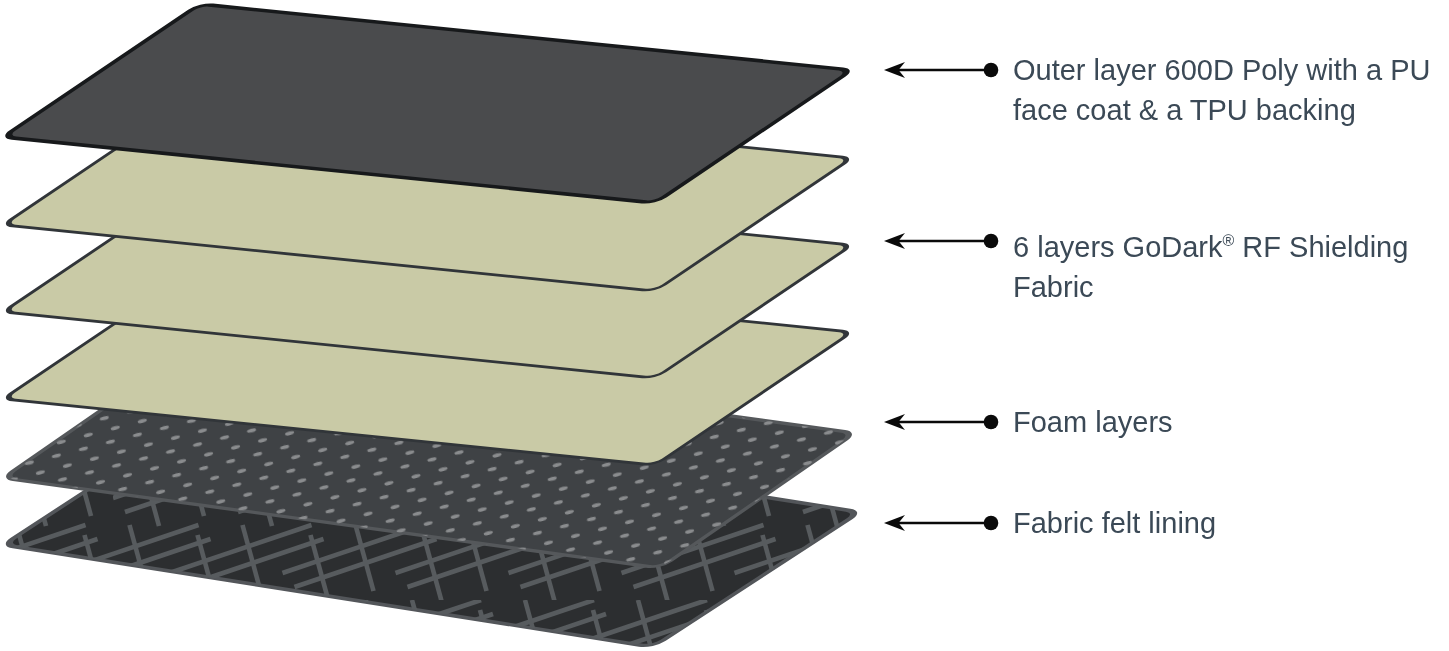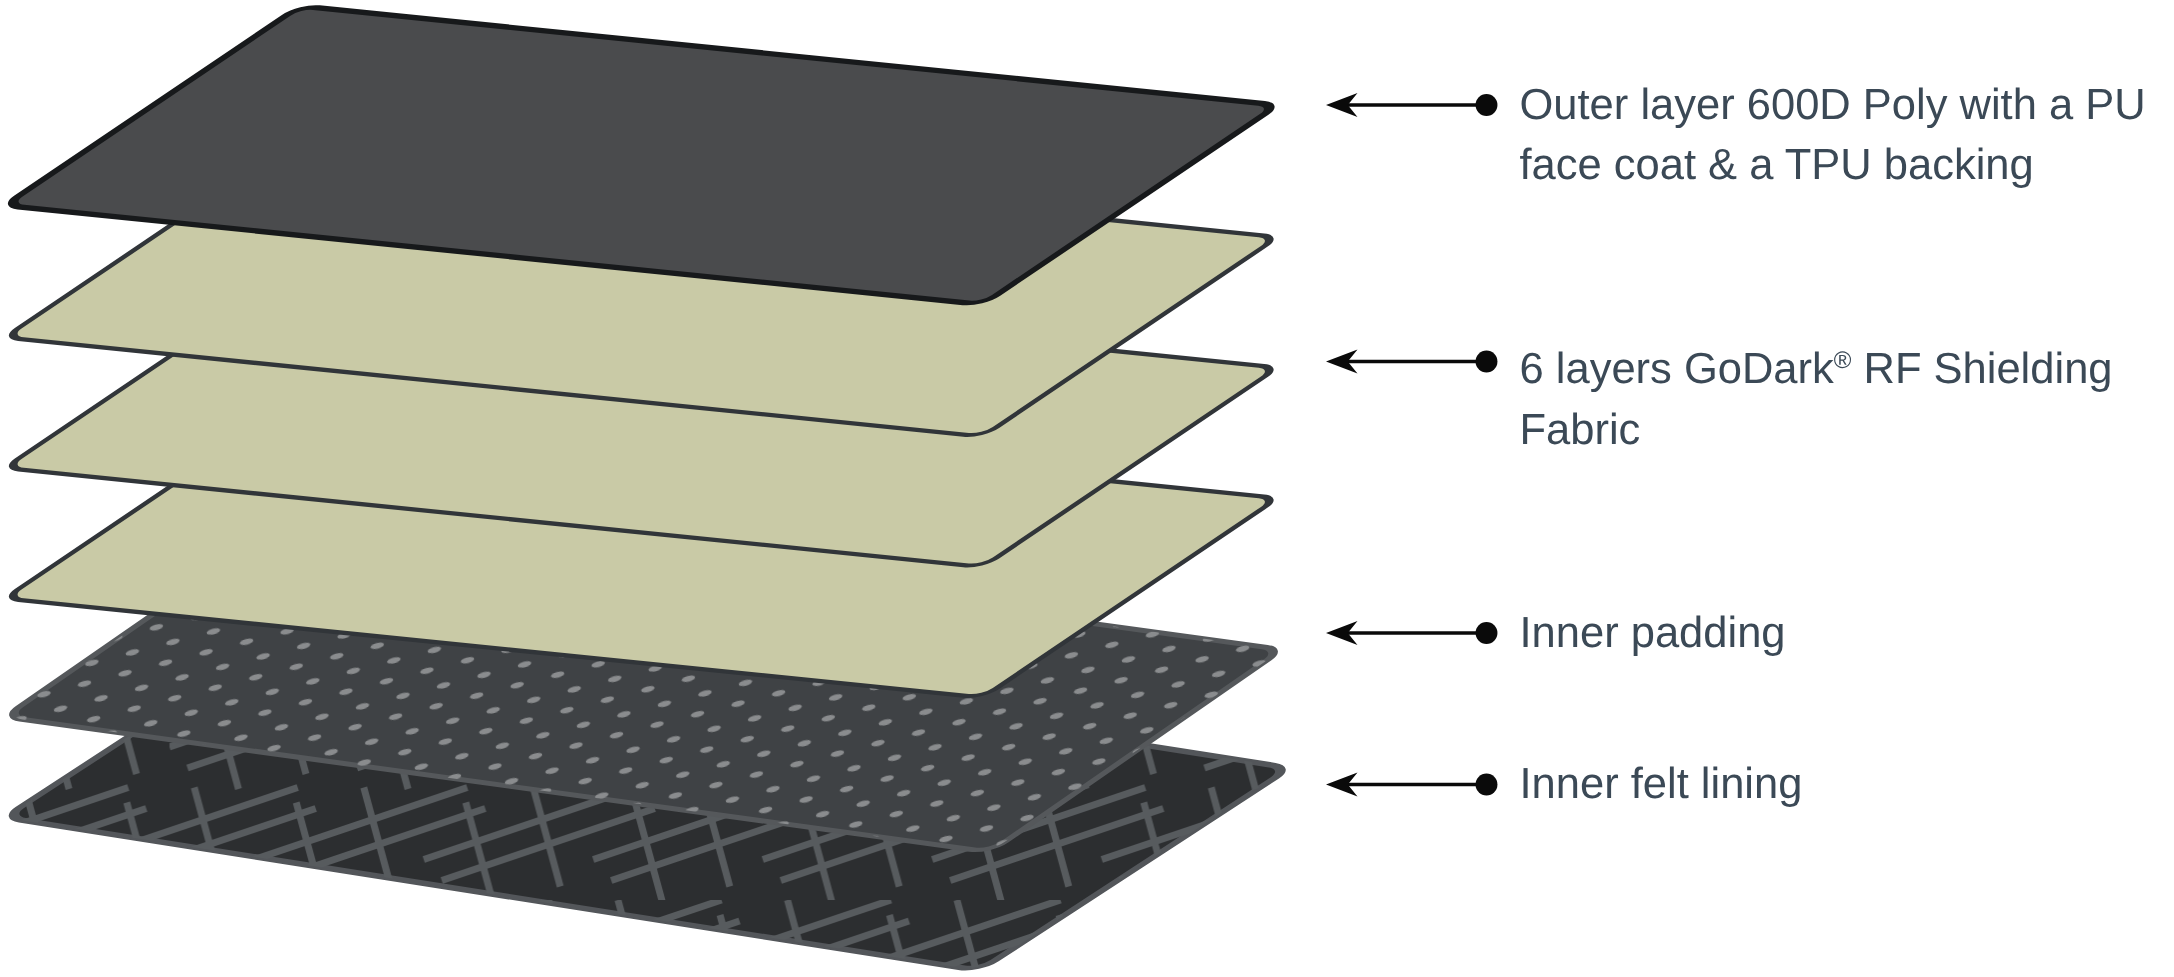--- a/index.html
+++ b/index.html
@@ -100,18 +100,18 @@
     </g>
   </svg>
 
   <div class="label" style="top:50px">
     <span>Outer layer 600D Poly with a PU face coat &amp; a TPU backing</span>
   </div>
   <div class="label" style="top:221px">
     <span>6 layers GoDark</span><span class="sup">®</span><span> RF Shielding Fabric</span>
   </div>
   <div class="label" style="top:402px">
-    <span>Inner padding</span>
+    <span>Foam layers</span>
   </div>
   <div class="label" style="top:503px">
-    <span>Inner felt lining</span>
+    <span>Fabric felt lining</span>
   </div>
 </div>
 
 </body></html>

